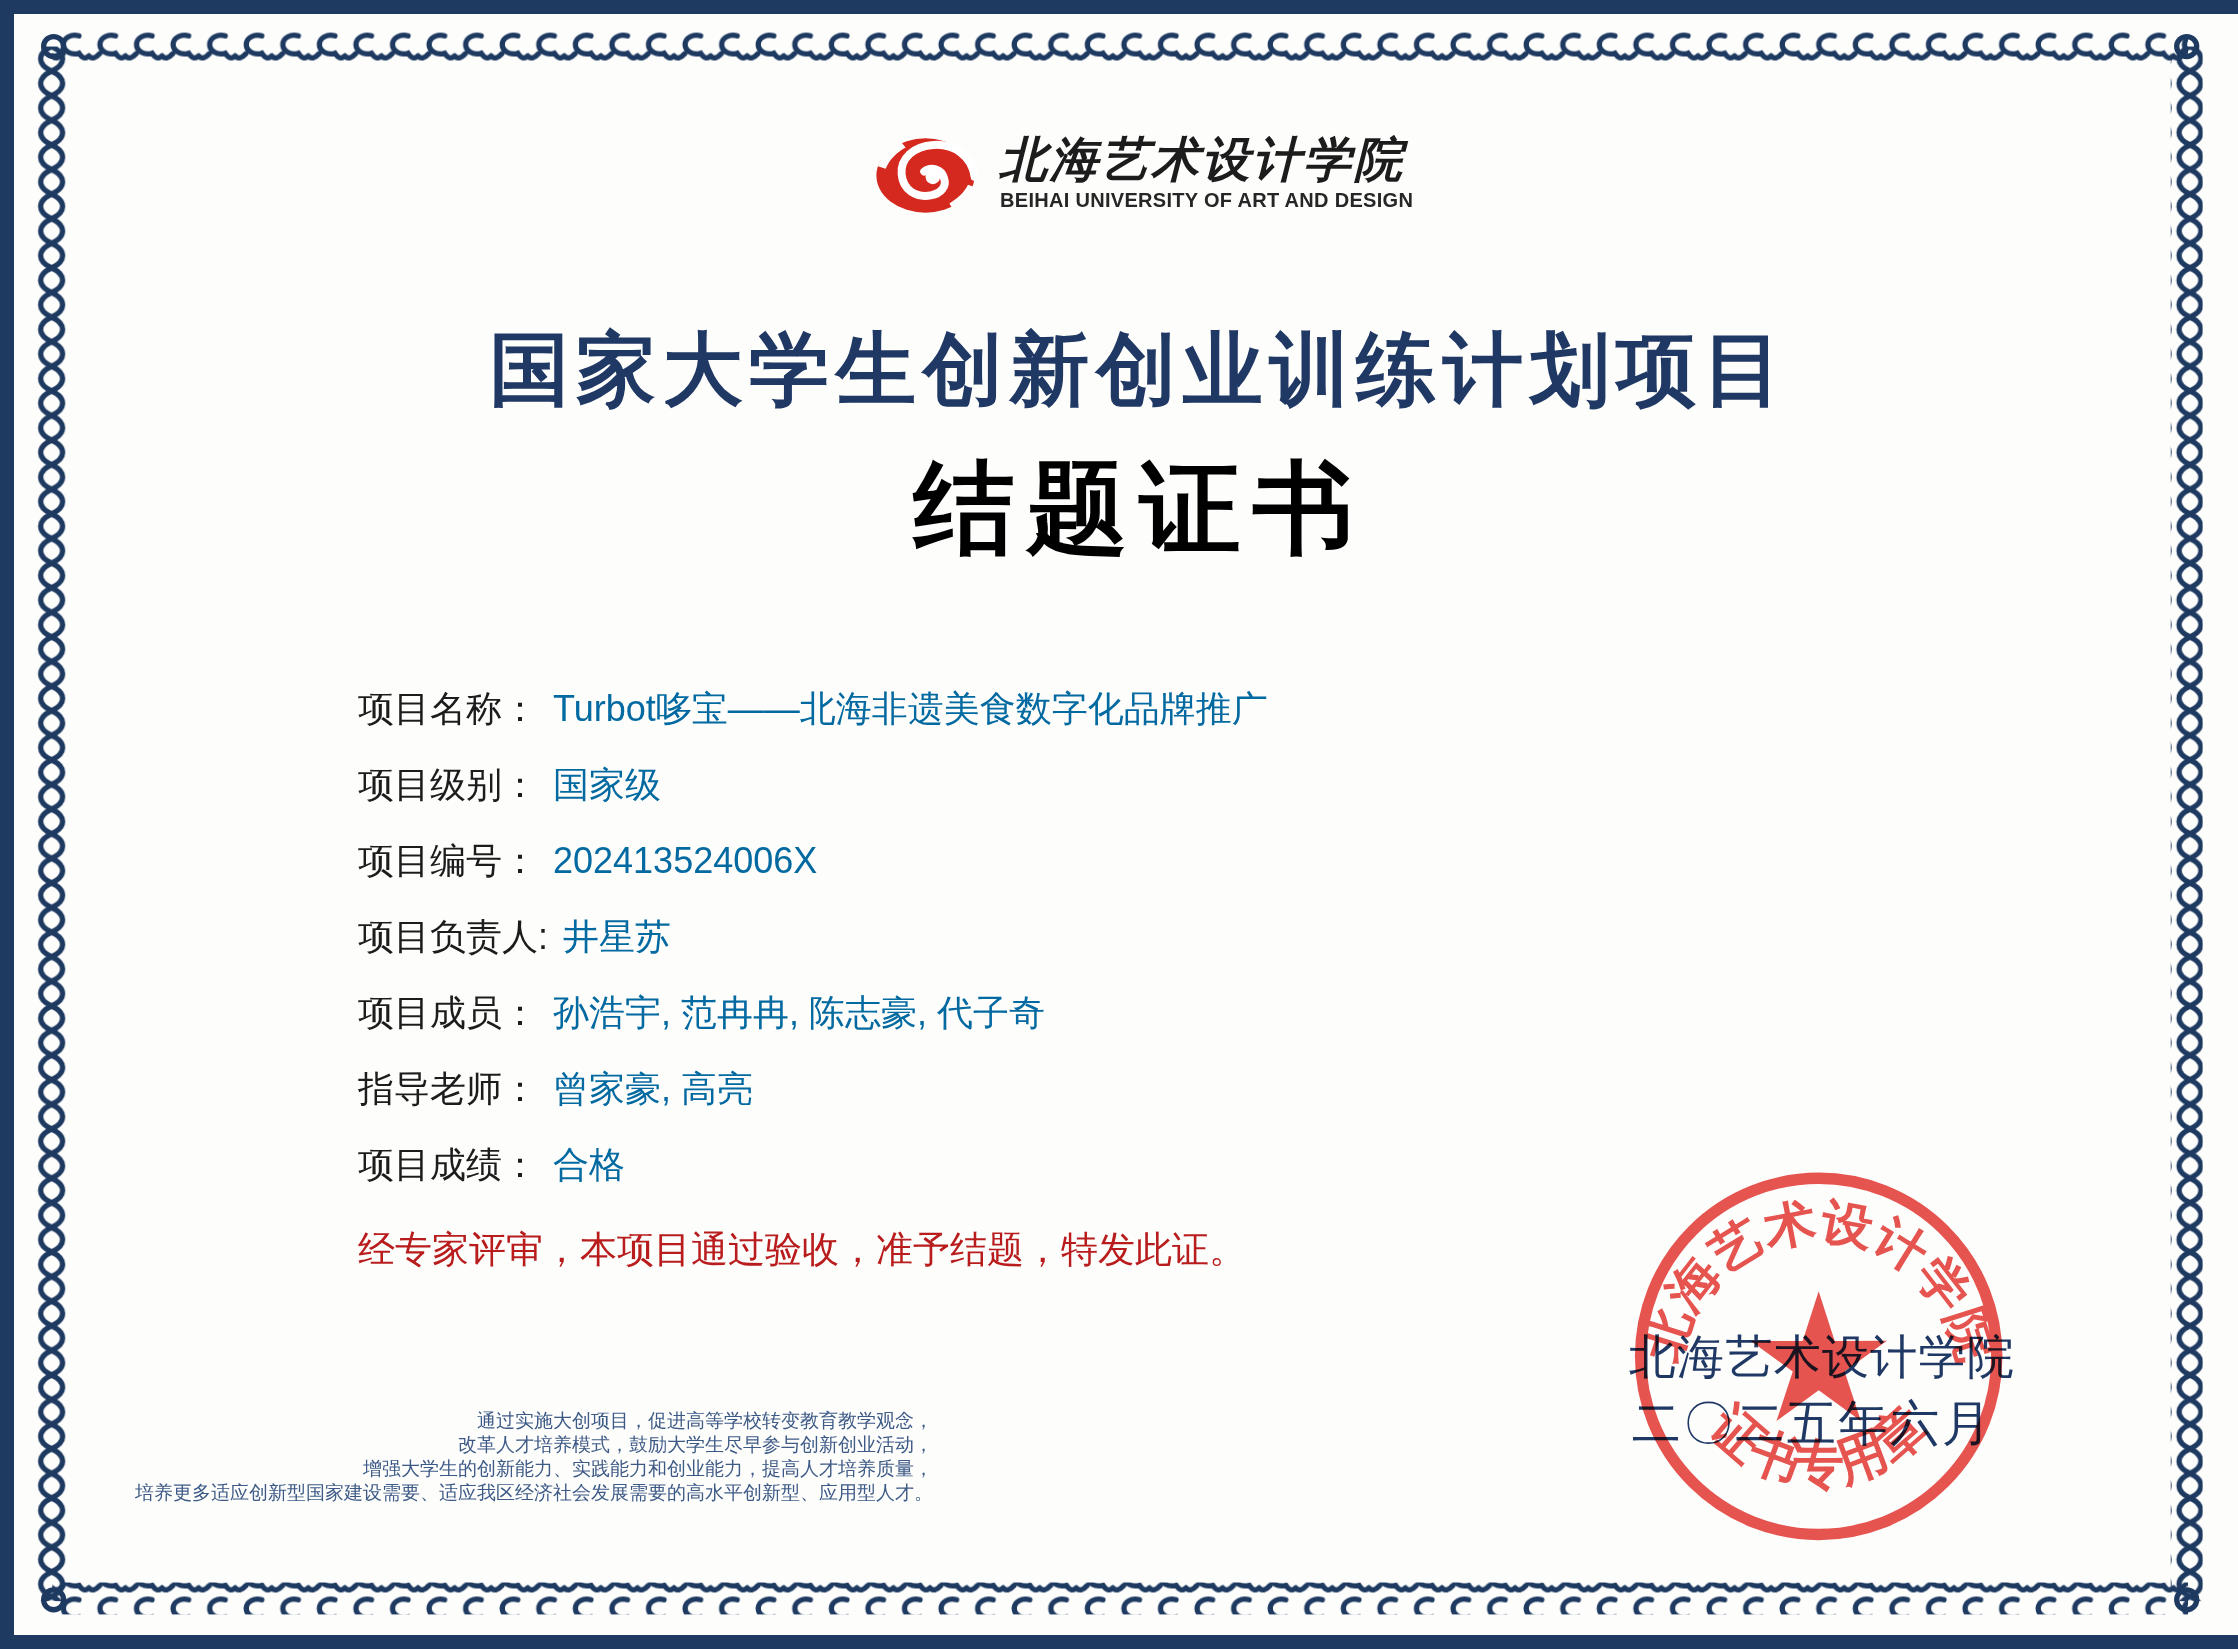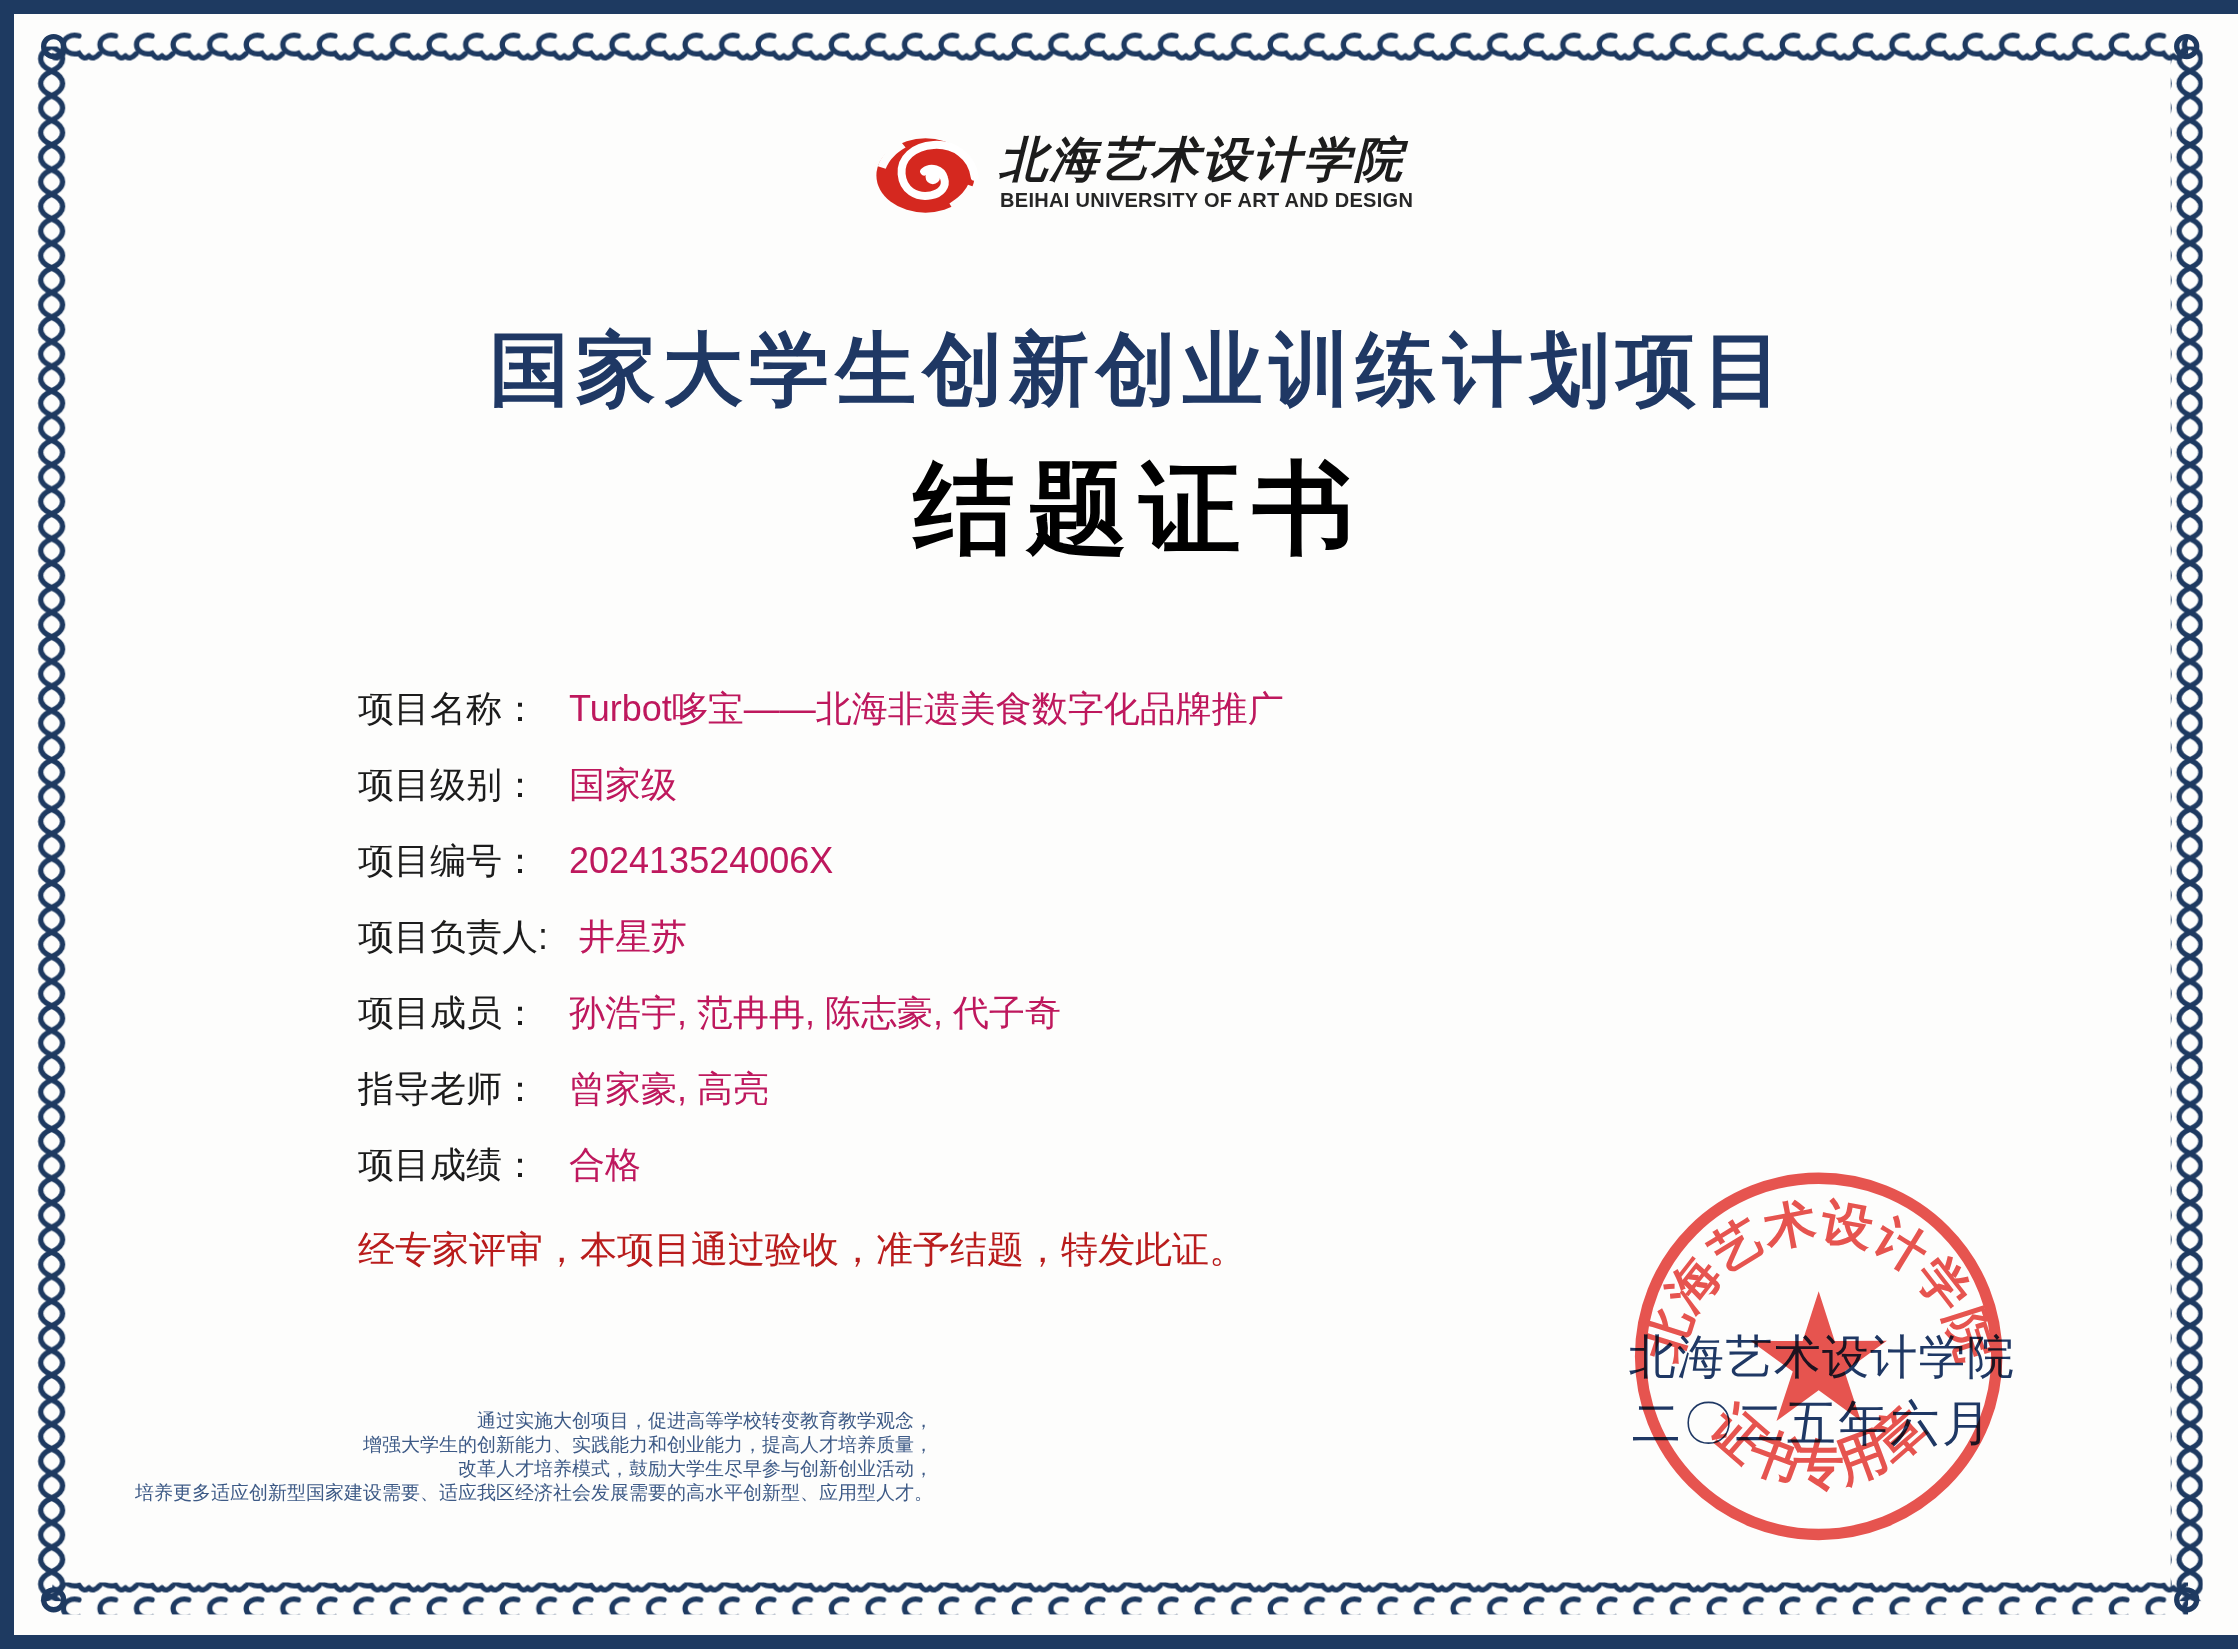--- a/index.html
+++ b/index.html
@@ -52,21 +52,21 @@
 
   
   .fields{position:absolute;left:358px;top:690px;}
   .field-row{
     display:flex;align-items:baseline;gap:15px;
     font-size:36px;line-height:37px;
     margin-bottom:39px;
     color:#1c1c1c;white-space:nowrap;
   }
   .field-label{color:#1c1c1c;}
-  .field-value{color:#be185d;margin-left:16px;}
+  .field-value{color:#0369a1;}
 
   .statement{
     position:absolute;left:358px;top:1230px;margin:0;
     font-size:37px;line-height:39px;color:#b91c1c;white-space:nowrap;
   }
 
   
   .footnote{
     position:absolute;left:135px;top:1409px;
     font-family:"Liberation Serif",serif;
@@ -165,22 +165,22 @@
     <div class="field-row">
       <span class="field-label">项目成绩：</span>
       <span class="field-value">合格</span>
     </div>
   </div>
 
   <p class="statement">经专家评审，本项目通过验收，准予结题，特发此证。</p>
 
   <div class="footnote">
     <div class="footnote-line">通过实施大创项目，促进高等学校转变教育教学观念，</div>
+    <div class="footnote-line">改革人才培养模式，鼓励大学生尽早参与创新创业活动，</div>
     <div class="footnote-line">增强大学生的创新能力、实践能力和创业能力，提高人才培养质量，</div>
-    <div class="footnote-line">改革人才培养模式，鼓励大学生尽早参与创新创业活动，</div>
     <div class="footnote-line">培养更多适应创新型国家建设需要、适应我区经济社会发展需要的高水平创新型、应用型人才。</div>
   </div>
 
   <div class="stamp-area">
     <div class="issuer-org">北海艺术设计学院</div>
     <div class="issuer-date">二〇二五年六月</div>
 
     <svg class="seal-svg" width="406" height="432" viewBox="0 0 610 650">
       <defs>
         <path id="sealArcTop" d="M88,312 A214,218 0 0 1 512,312" fill="none"></path>

